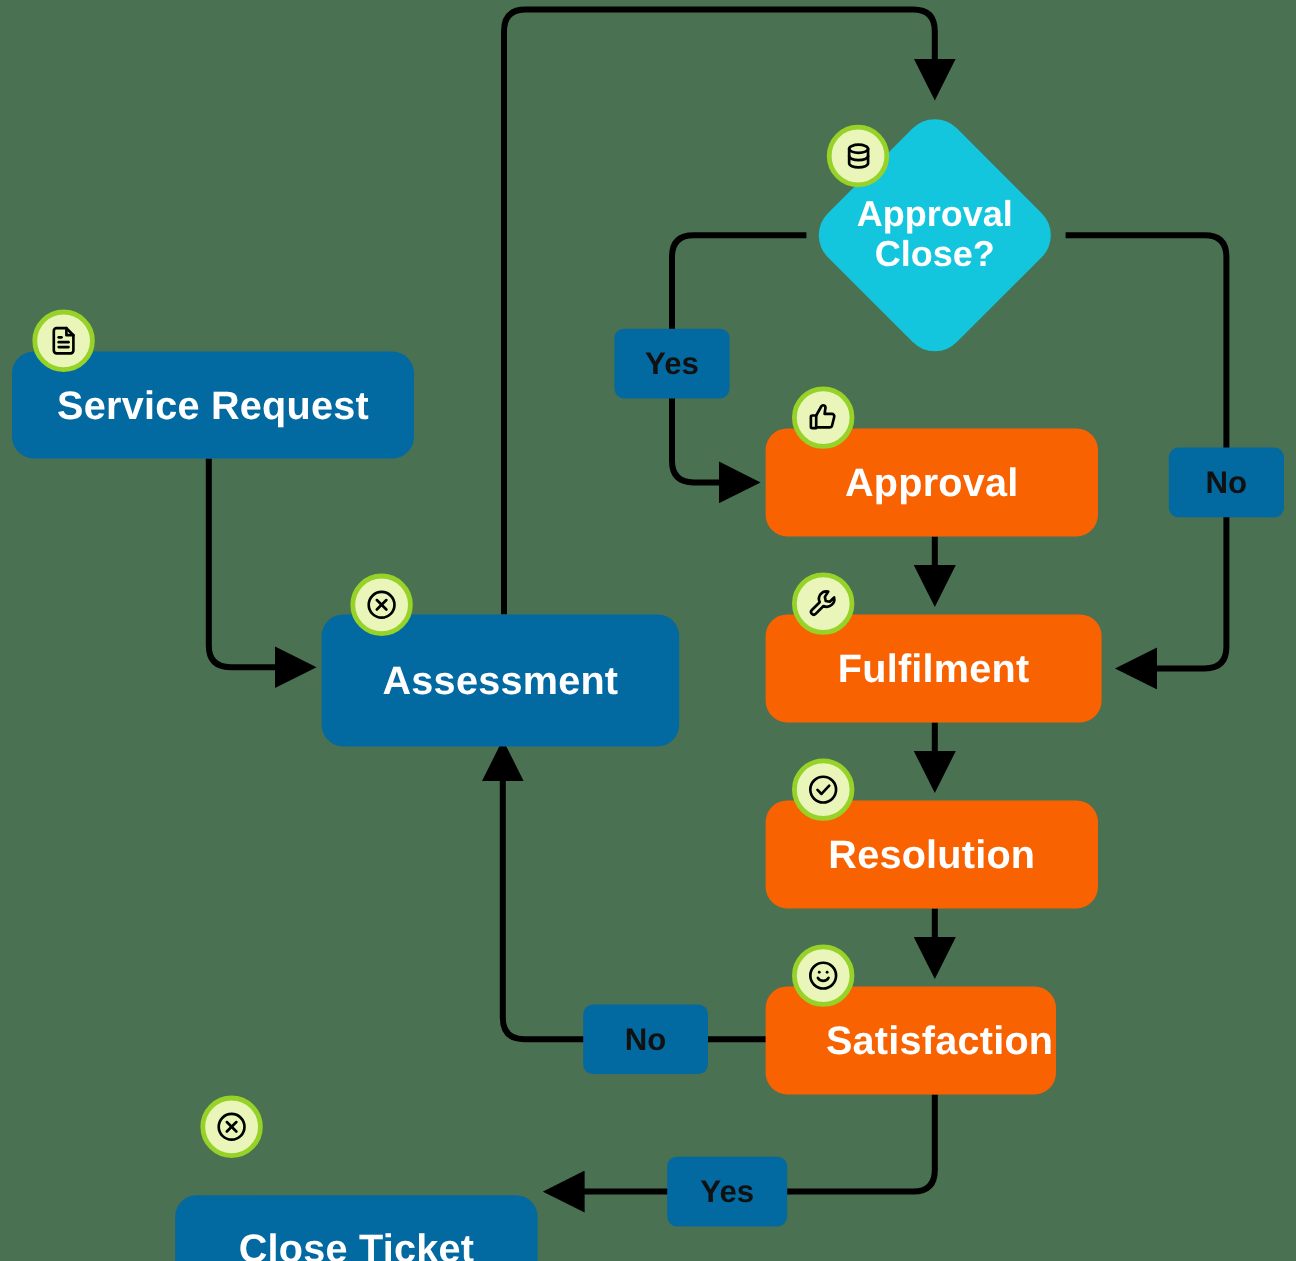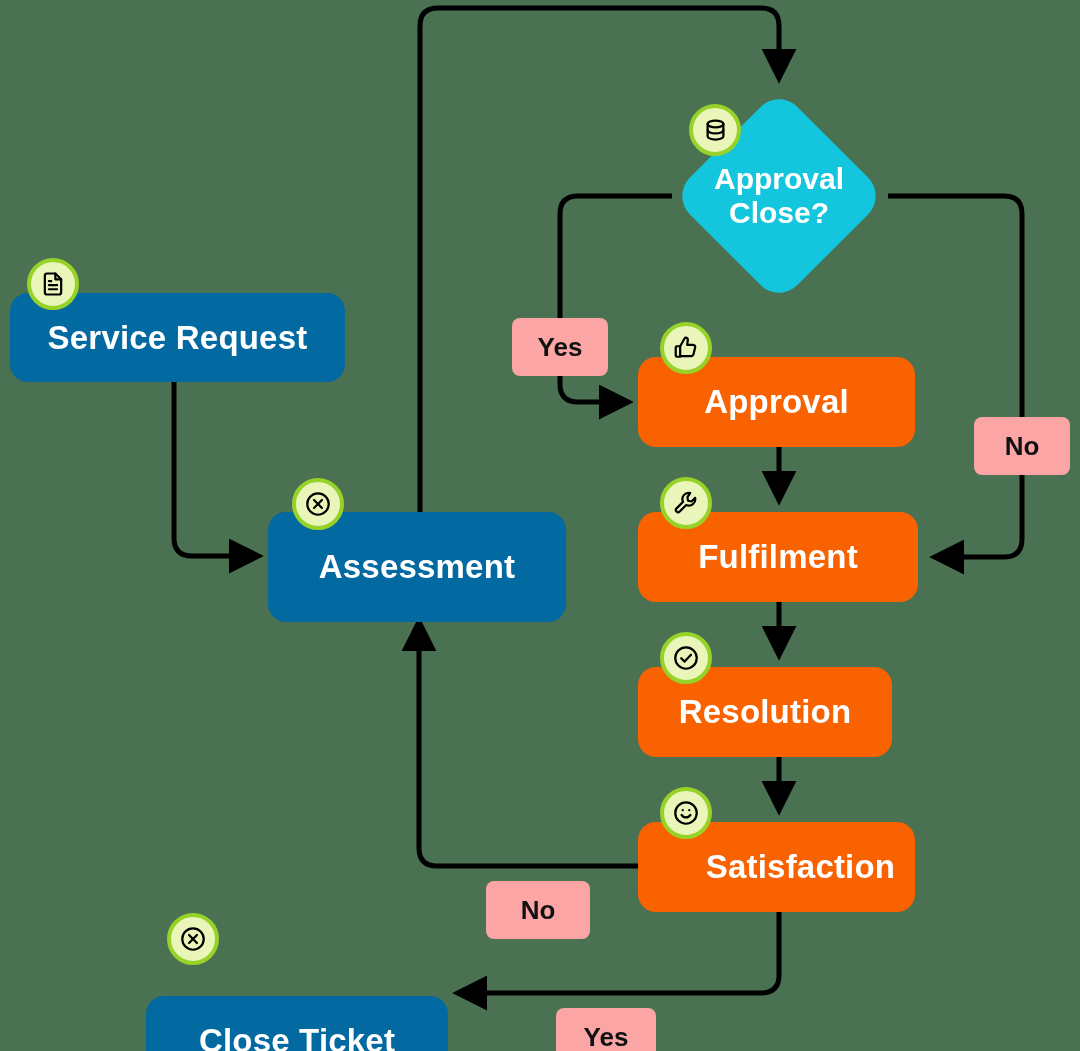--- a/index.html
+++ b/index.html
@@ -46,28 +46,27 @@
     background:#e9f5b9;
     border:4px solid #96d227;
     box-sizing:border-box;
     display:flex;align-items:center;justify-content:center;
     z-index:6;
   }
   .badge svg{display:block;}
 
   .edgelabel{
     position:absolute;
-    background:#fca5a5;
+    background:#0369a1;
     border-radius:8px;
     color:#111111;
     font-size:26px;
     font-weight:700;
     display:flex;align-items:center;justify-content:center;
     z-index:4;
-    margin-top:44px;
   }
 </style>
 </head>
 <body>
 
 <div id="stage">
 
   <svg id="edges" viewBox="0 0 1080 1051">
     <defs>
       <marker id="arrow" viewBox="0 0 12 12" refX="10" refY="6" markerWidth="7" markerHeight="7" orient="auto-start-reverse">
@@ -145,31 +144,31 @@
 
   <div class="node orange" style="left:638px;top:512px;width:280px;height:90px;">
     <span>Fulfilment</span>
   </div>
   <div class="badge" style="left:660px;top:477px;">
     <svg width="28" height="28" viewBox="0 0 24 24" fill="none" stroke="#000" stroke-width="1.9" stroke-linecap="round" stroke-linejoin="round">
       <path d="M15.6 3.4 a5.4 5.4 0 0 0 -6.1 7.6 L3.9 16.6 a1.9 1.9 0 0 0 2.7 2.7 l5.6 -5.6 a5.4 5.4 0 0 0 7.6 -6.1 l-3.1 3.1 -2.9 -0.6 -0.6 -2.9 z"></path>
     </svg>
   </div>
 
-  <div class="node orange" style="left:638px;top:667px;width:254px;height:90px;">
+  <div class="node orange" style="left:638px;top:667px;width:277px;height:90px;">
     <span>Resolution</span>
   </div>
   <div class="badge" style="left:660px;top:632px;">
     <svg width="28" height="28" viewBox="0 0 24 24" fill="none" stroke="#000" stroke-width="1.9" stroke-linecap="round" stroke-linejoin="round">
       <circle cx="12" cy="12" r="9.2"></circle>
       <path d="M7.9 12.2 L10.8 15.1 L16.3 9.2"></path>
     </svg>
   </div>
 
-  <div class="node orange" style="left:638px;top:822px;width:277px;height:90px;padding-left:48px;">
+  <div class="node orange" style="left:638px;top:822px;width:242px;height:90px;padding-left:48px;">
     <span>Satisfaction</span>
   </div>
   <div class="badge" style="left:660px;top:787px;">
     <svg width="28" height="28" viewBox="0 0 24 24" fill="none" stroke="#000" stroke-width="1.9" stroke-linecap="round" stroke-linejoin="round">
       <circle cx="12" cy="12" r="9.2"></circle>
       <path d="M8.2 13.6 a4.4 4.4 0 0 0 7.6 0"></path>
       <circle cx="9.2" cy="9.6" r="1" fill="#000" stroke="none"></circle>
       <circle cx="14.8" cy="9.6" r="1" fill="#000" stroke="none"></circle>
     </svg>
   </div>

